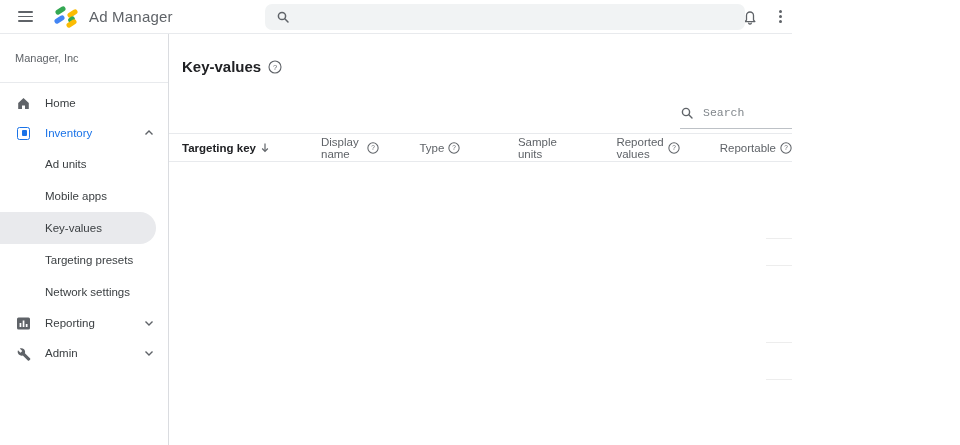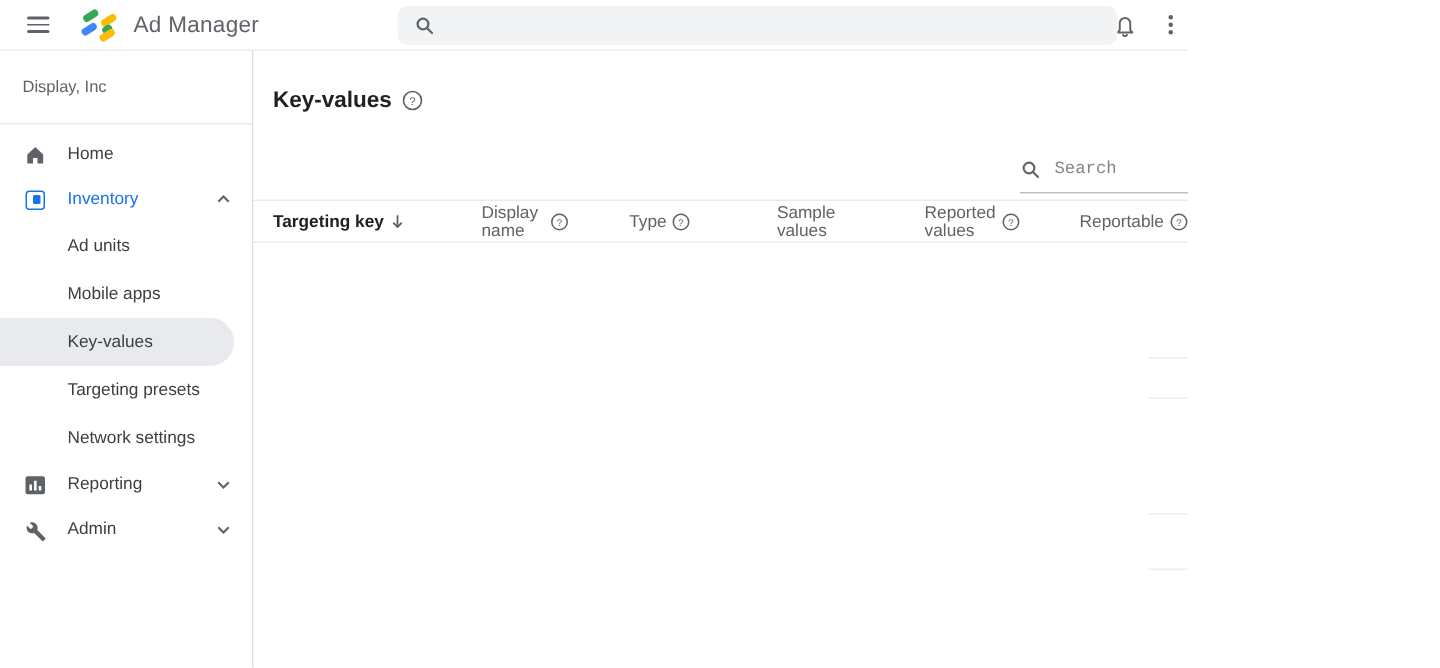--- a/index.html
+++ b/index.html
@@ -128,21 +128,21 @@
             <b></b>
             <b></b>
           </span>
       </div>
     </div>
   </header>
 
   <div class="shell">
 
     <aside class="sidebar">
-      <div class="network">Display, Inc</div>
+      <div class="network">Manager, Inc</div>
       <nav>
 
         <div class="nav-item">
           <span class="nicon">
             <svg width="15" height="14" viewBox="0 0 15 14">
                 <path d="M2.2 7 L7.5 2 L12.8 7 V13 H9 V9.4 H6 V13 H2.2 Z" fill="#5f6368"></path>
               </svg>
           </span>
           <span class="nlabel">Home</span>
         </div>
@@ -244,21 +244,21 @@
         <div class="th">
           <span>Type</span>
           <span class="help-ic">
             <svg width="12" height="12" viewBox="0 0 14 14">
                 <circle cx="7" cy="7" r="6" fill="none" stroke="currentColor" stroke-width="1.2"></circle>
                 <text x="7" y="9.8" font-size="7.5" text-anchor="middle" fill="currentColor" font-family="Liberation Sans, sans-serif">?</text>
               </svg>
           </span>
         </div>
         <div class="th">
-          <span>Sample values</span>
+          <span>Sample units</span>
         </div>
         <div class="th">
           <span>Reported values</span>
           <span class="help-ic">
             <svg width="12" height="12" viewBox="0 0 14 14">
                 <circle cx="7" cy="7" r="6" fill="none" stroke="currentColor" stroke-width="1.2"></circle>
                 <text x="7" y="9.8" font-size="7.5" text-anchor="middle" fill="currentColor" font-family="Liberation Sans, sans-serif">?</text>
               </svg>
           </span>
         </div>

